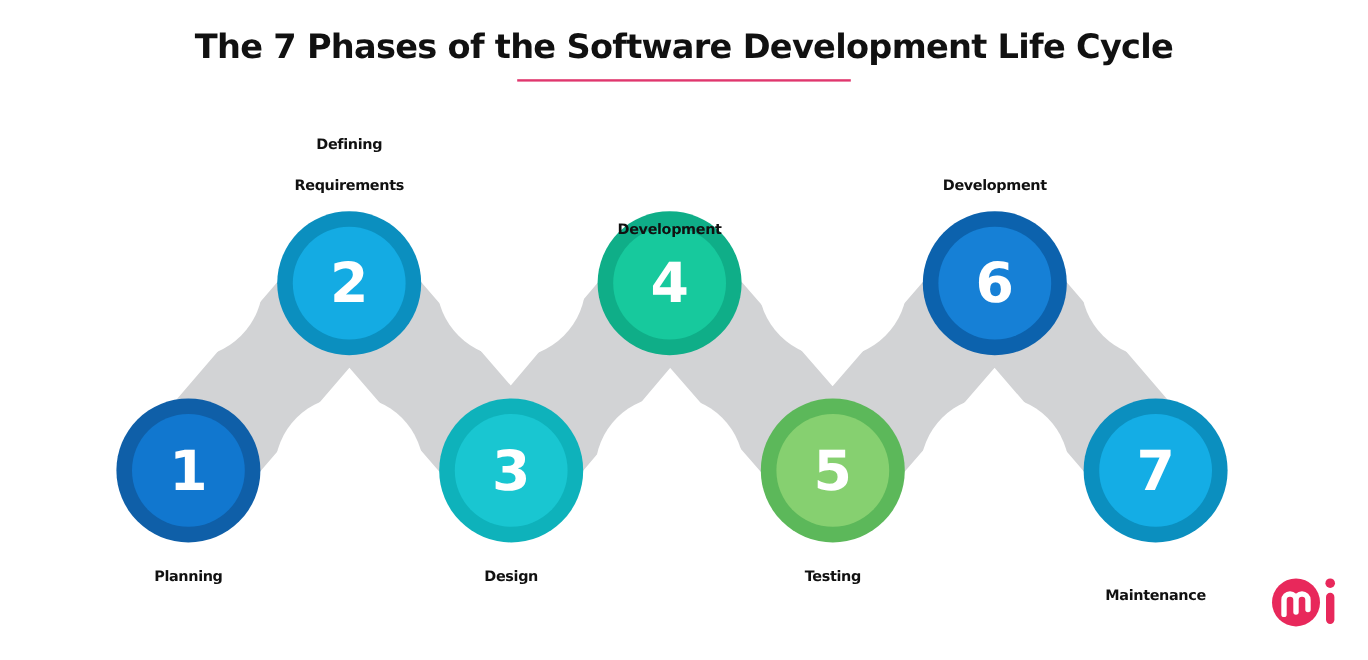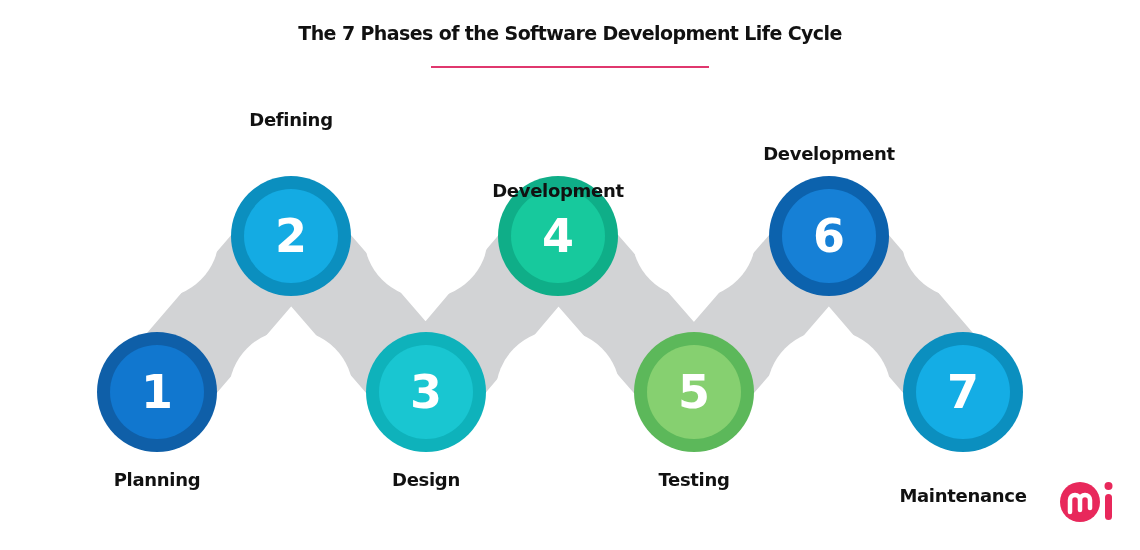--- a/index.html
+++ b/index.html
@@ -1,20 +1,20 @@
 <!DOCTYPE html>
 <html><head>
 <meta charset="utf-8">
 <style>
   html,body{margin:0;padding:0;background:#ffffff;}
   body{width:1140px;height:550px;position:relative;overflow:hidden;font-family:"DejaVu Sans","Liberation Sans",sans-serif;}
-  .title{position:absolute;left:0;top:22px;width:1140px;text-align:center;font-size:19px;font-weight:bold;color:#111;letter-spacing:-0.6px;}
+  .title{position:absolute;left:0;top:22px;width:1140px;text-align:center;font-size:28px;font-weight:bold;color:#111;letter-spacing:-0.6px;}
   .underline{position:absolute;left:431px;top:66px;width:278px;height:2px;background:#e0376e;}
   svg.diagram{position:absolute;left:0;top:0;}
-  .label{position:absolute;font-size:18px;font-weight:bold;color:#111;text-align:center;width:220px;line-height:34px;letter-spacing:-0.3px;}
+  .label{position:absolute;font-size:12px;font-weight:bold;color:#111;text-align:center;width:220px;line-height:34px;letter-spacing:-0.3px;}
   .num{position:absolute;width:120px;height:120px;display:flex;align-items:center;justify-content:center;color:#fff;font-size:46px;font-weight:bold;}
   .logo{position:absolute;left:1058px;top:480px;}
 </style>
 </head>
 <body>
 
 <div class="title">The 7 Phases of the Software Development Life Cycle</div>
 <div class="underline"></div>
 
 <svg class="diagram" width="1140" height="550">
@@ -56,20 +56,21 @@
 <div class="num" style="left:231px;top:176px;">2</div>
 <div class="num" style="left:366px;top:332px;">3</div>
 <div class="num" style="left:498px;top:176px;">4</div>
 <div class="num" style="left:634px;top:332px;">5</div>
 <div class="num" style="left:769px;top:176px;">6</div>
 <div class="num" style="left:903px;top:332px;">7</div>
 
 <div class="label" style="left:47px;top:463px;">Planning</div>
 <div class="label" style="left:181px;top:103px;">
   <div>Defining</div>
+  <div>Requirements</div>
 </div>
 <div class="label" style="left:316px;top:463px;text-align:center;">Design</div>
 <div class="label" style="left:448px;top:137px;margin-top:37px;">Development</div>
 <div class="label" style="left:584px;top:463px;">Testing</div>
 <div class="label" style="left:719px;top:137px;">Development</div>
 <div class="label" style="left:853px;top:479px;">Maintenance</div>
 
 <svg class="logo" width="64" height="44">
   <circle cx="22" cy="22" r="20" fill="#e8285b"></circle>
   <path d="M12 32 V20 a5 5 0 0 1 10 0 V30 M22 20 a5 5 0 0 1 10 0 V28" fill="none" stroke="#fff" stroke-width="4.5" stroke-linecap="round"></path>

